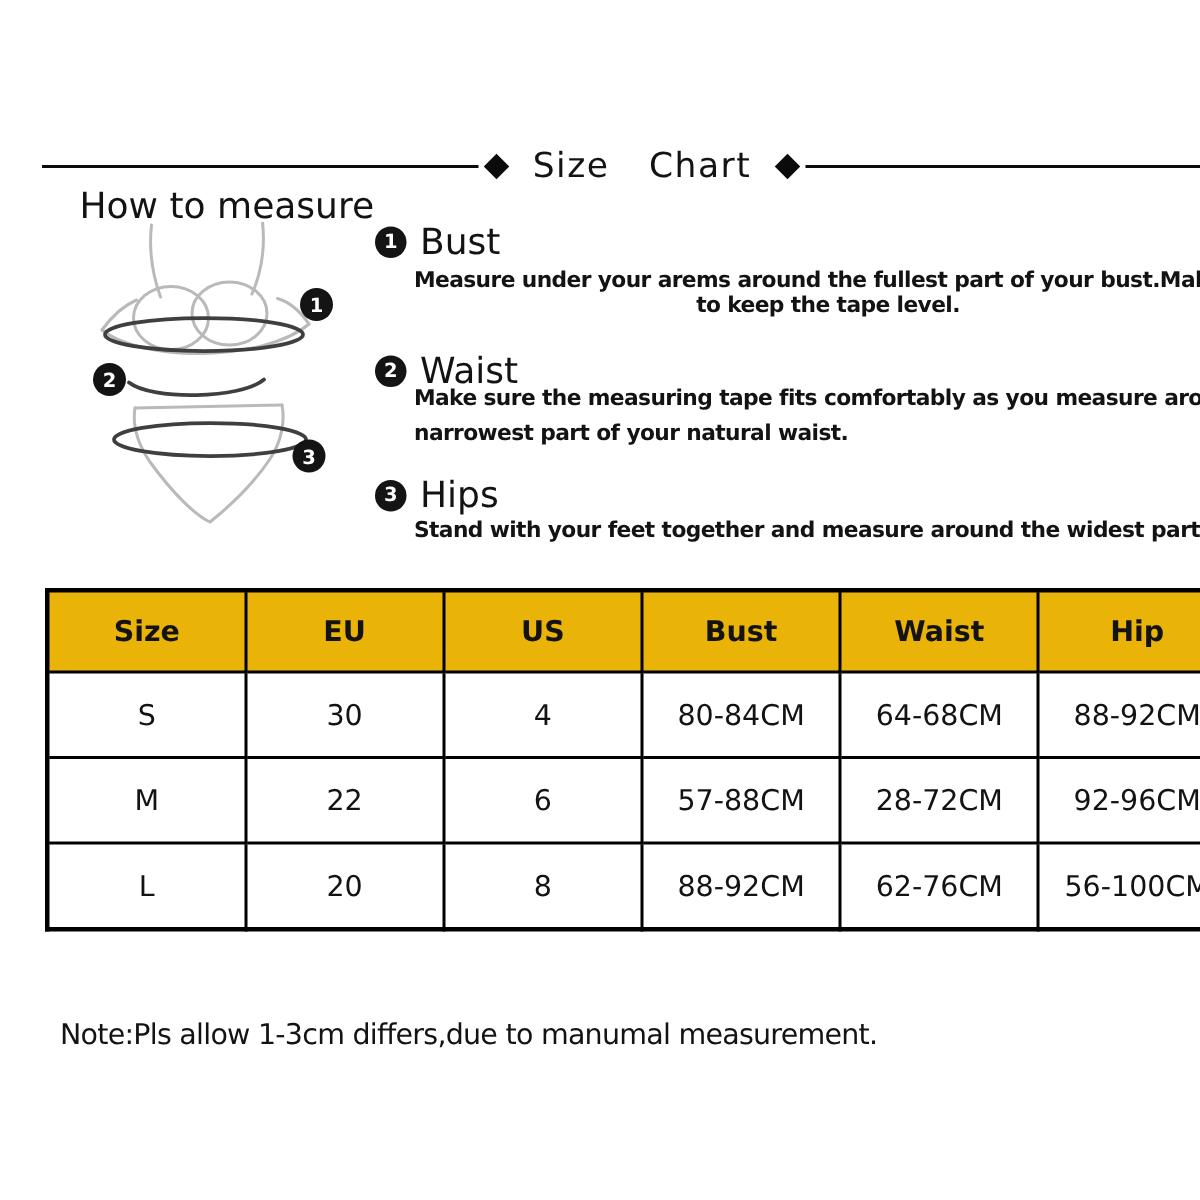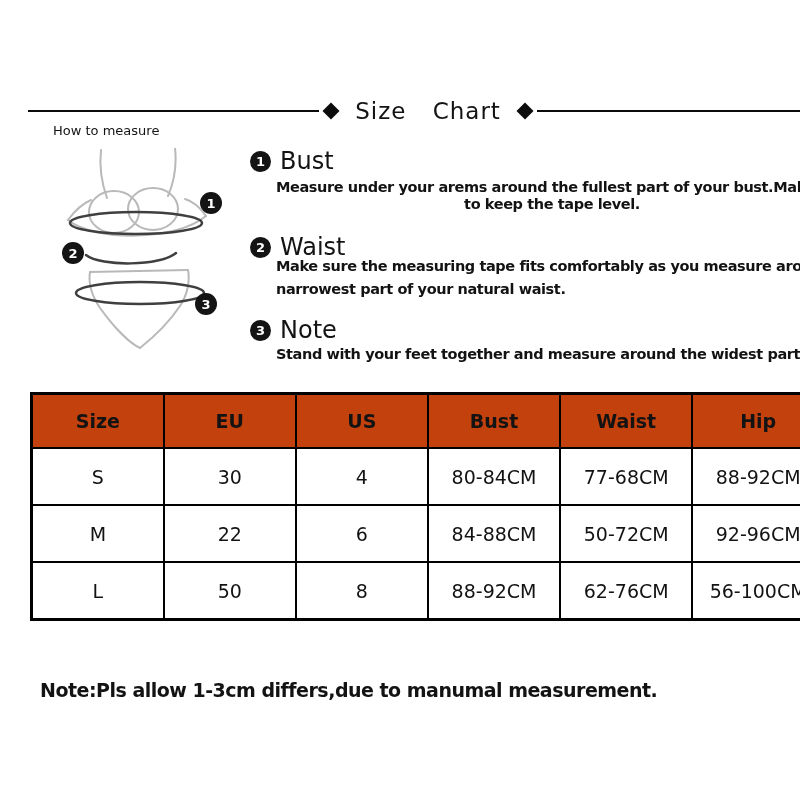--- a/index.html
+++ b/index.html
@@ -6,45 +6,45 @@
   .page{
     position:relative;width:800px;height:760px;background:#ffffff;overflow:hidden;
     font-family:"DejaVu Sans","Liberation Sans",sans-serif;color:#131313;margin-left:28px;
   }
   
   .titlebar{position:absolute;top:97px;left:0;right:0;height:28px;display:flex;align-items:center;gap:6px;}
   .rule{flex:1;height:2px;background:#0b0b0b;}
   .diamond{flex:0 0 auto;width:12px;height:12px;background:#0b0b0b;transform:rotate(45deg);}
   .title-text{flex:0 0 auto;font-size:23px;letter-spacing:1px;word-spacing:18px;padding:0 12px;white-space:pre;}
   
-  .howto-heading{position:absolute;left:25px;top:123px;font-size:13px;}
+  .howto-heading{position:absolute;left:25px;top:123px;font-size:24px;}
   .sketch{position:absolute;left:18px;top:148px;}
   .sketch .garment{fill:none;stroke:#b9b9b9;stroke-width:2;stroke-linecap:round;}
   .sketch .tape{fill:none;stroke:#3f3f3f;stroke-width:2.5;stroke-linecap:round;}
   .sketch .badge-dot{fill:#141414;}
   .sketch text{font-family:"DejaVu Sans",sans-serif;font-size:13px;font-weight:bold;fill:#ffffff;text-anchor:middle;}
   
   .sec-heading{position:absolute;left:222px;display:flex;align-items:center;gap:9px;height:26px;}
   .sec-heading .txt{font-size:24px;line-height:26px;}
   .badge{width:21px;height:21px;border-radius:50%;background:#141414;color:#fff;
          display:flex;align-items:center;justify-content:center;
          font-size:13px;font-weight:bold;flex:0 0 auto;}
   .sec-line{position:absolute;left:248px;width:552px;font-size:14.5px;font-weight:600;
             letter-spacing:-0.4px;line-height:20px;white-space:nowrap;}
   #bust-heading{top:148px;}  #bust-line1{top:177px;}  #bust-line2{top:194px;text-align:center;}
   #waist-heading{top:234px;} #waist-line1{top:256px;} #waist-line2{top:279px;}
   #hips-heading{top:317px;}  #hips-line1{top:344px;}
   
   .size-table{position:absolute;left:2px;top:392px;width:796px;border-collapse:collapse;
               table-layout:fixed;border:3px solid #000;}
   .size-table th,.size-table td{border:2px solid #000;text-align:center;vertical-align:middle;}
-  .size-table th{height:50px;background:#c2410c;font-size:19px;font-weight:bold;}
+  .size-table th{height:50px;background:#eab308;font-size:19px;font-weight:bold;}
   .size-table td{height:53px;font-size:19px;font-weight:normal;}
   
-  .note{position:absolute;left:12px;top:679px;font-size:19px;font-weight:700;letter-spacing:-0.5px;white-space:nowrap;}
+  .note{position:absolute;left:12px;top:679px;font-size:19px;font-weight:400;letter-spacing:-0.5px;white-space:nowrap;}
 </style>
 </head>
 <body>
 
 <div class="page">
 
   <div class="titlebar">
     <div class="rule"></div>
     <div class="diamond"></div>
     <div class="title-text">Size Chart</div>
@@ -94,55 +94,55 @@
 
   <div class="sec-heading" id="waist-heading">
     <span class="badge">2</span>
     <span class="txt">Waist</span>
   </div>
   <div class="sec-line" id="waist-line1">Make sure the measuring tape fits comfortably as you measure around the</div>
   <div class="sec-line" id="waist-line2">narrowest part of your natural waist.</div>
 
   <div class="sec-heading" id="hips-heading">
     <span class="badge">3</span>
-    <span class="txt">Note</span>
+    <span class="txt">Hips</span>
   </div>
   <div class="sec-line" id="hips-line1">Stand with your feet together and measure around the widest part your hips.</div>
 
   <table class="size-table">
     <thead>
       <tr>
         <th>Size</th>
         <th>EU</th>
         <th>US</th>
         <th>Bust</th>
         <th>Waist</th>
         <th>Hip</th>
       </tr>
     </thead>
     <tbody>
       <tr>
         <td>S</td>
         <td>30</td>
         <td>4</td>
         <td>80-84CM</td>
-        <td>77-68CM</td>
+        <td>64-68CM</td>
         <td>88-92CM</td>
       </tr>
       <tr>
         <td>M</td>
         <td>22</td>
         <td>6</td>
-        <td>84-88CM</td>
-        <td>50-72CM</td>
+        <td>57-88CM</td>
+        <td>28-72CM</td>
         <td>92-96CM</td>
       </tr>
       <tr>
         <td>L</td>
-        <td>50</td>
+        <td>20</td>
         <td>8</td>
         <td>88-92CM</td>
         <td>62-76CM</td>
         <td>56-100CM</td>
       </tr>
     </tbody>
   </table>
 
   <div class="note">Note:Pls allow 1-3cm differs,due to manumal measurement.</div>
 

